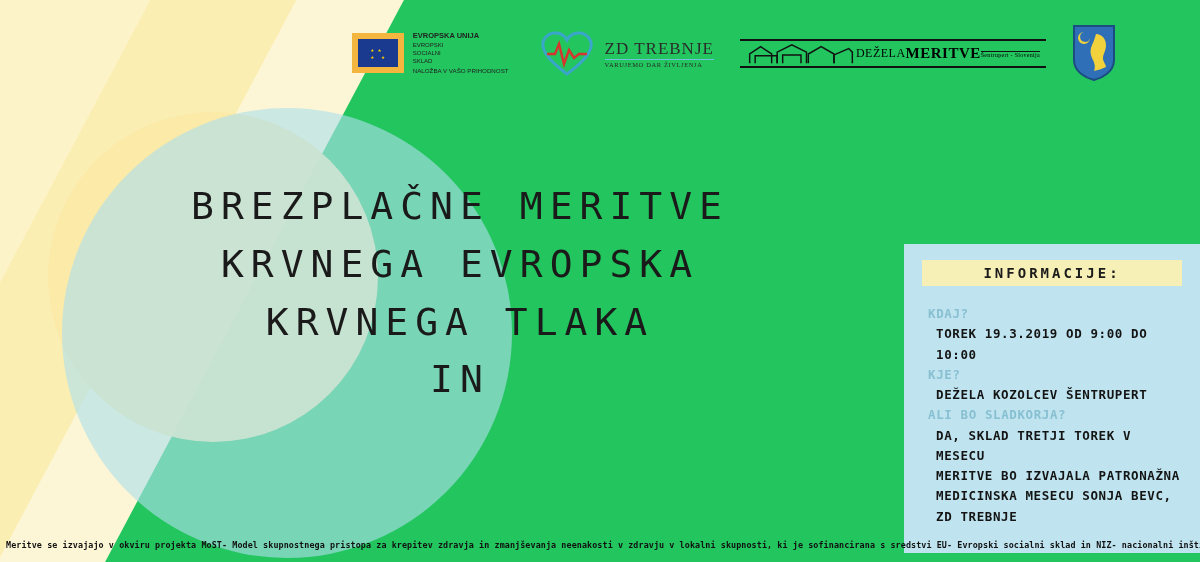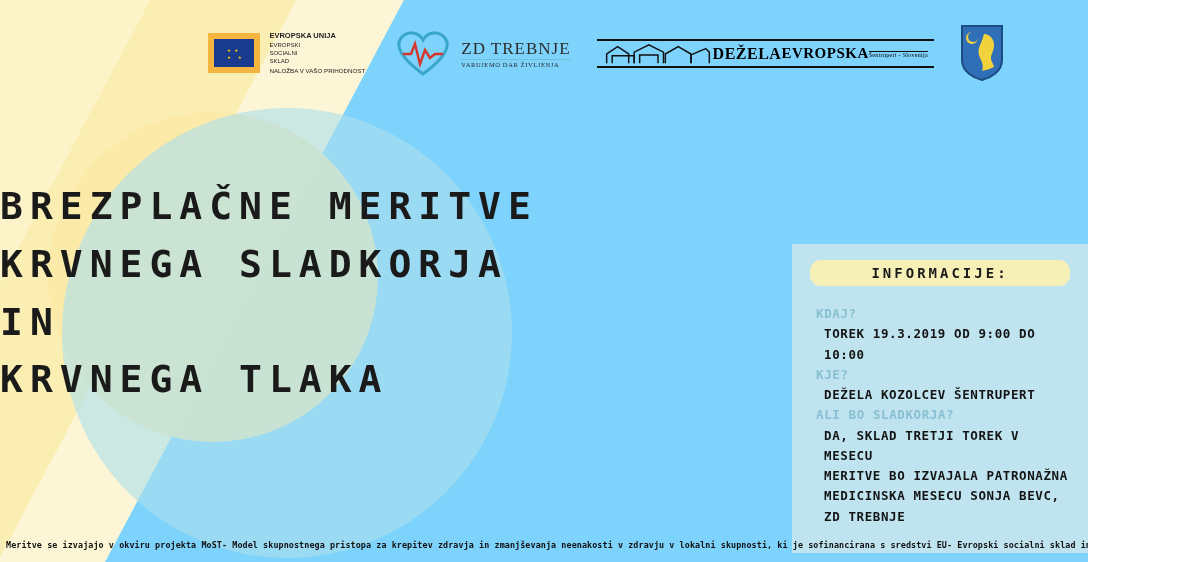--- a/index.html
+++ b/index.html
@@ -5,23 +5,23 @@
   html, body {
     margin: 0;
     padding: 0;
     background: #ffffff;
   }
   body {
     font-family: "DejaVu Sans Mono", monospace;
   }
   #poster {
     position: relative;
-    width: 1088px;
+    width: 1200px;
     height: 562px;
-    background: #7dd3fc;
+    background: #22c55e;
     overflow: hidden;
   }
 
   
   .bg-layer { position: absolute; inset: 0; overflow: hidden; }
 
   .band-yellow-1 {
     position: absolute;
     left: -140px; top: -190px;
     width: 300px; height: 900px;
@@ -106,36 +106,36 @@
   .zd-txt .small { font-size: 6.5px; letter-spacing: .6px; border-top: 1px solid #6fc0d8; padding-top: 1px; }
 
   .kozolcev-logo {
     border-top: 2px solid #111;
     border-bottom: 2px solid #111;
     padding: 2px 6px 1px 6px;
     text-align: center;
     font-family: "Liberation Serif", serif;
   }
   .kozolcev-logo .roofs { height: 22px; display: block; }
-  .kozolcev-logo .l1 { font-size: 16px; font-weight: bold; letter-spacing: .5px; }
+  .kozolcev-logo .l1 { font-size: 12px; font-weight: normal; letter-spacing: .5px; }
   .kozolcev-logo .l2 { font-size: 15px; font-weight: bold; letter-spacing: .5px; }
   .kozolcev-logo .l3 { font-size: 6px; letter-spacing: .3px; border-top: 1px solid #111; margin-top: 1px; }
 
   .coat { width: 44px; height: 58px; }
 
   
   .headline {
     position: absolute;
     left: 0; right: 0;
     top: 178px;
-    text-align: left;
+    text-align: center;
     z-index: 4;
     color: #1a1a1a;
     font-family: "DejaVu Sans Mono", monospace;
-    font-weight: bold;
+    font-weight: normal;
     font-size: 38px;
     letter-spacing: 7px;
     line-height: 1.52;
     padding-right: 280px;
   }
   .headline .line { display: block; white-space: nowrap; }
 
   
   .info-panel {
     position: absolute;
@@ -147,21 +147,20 @@
   }
   .info-title {
     background: #f7f0b6;
     color: #1b1b1b;
     font-weight: bold;
     font-size: 14px;
     letter-spacing: 3px;
     text-align: center;
     padding: 5px 0 5px 0;
     margin: 0 18px 18px 18px;
-    border-radius: 11px;
   }
   .info-body {
     padding-left: 24px;
     padding-right: 16px;
     font-size: 12.5px;
     line-height: 1.62;
     letter-spacing: .6px;
     font-weight: bold;
   }
   .q { color: #88c0d2; }
@@ -225,36 +224,36 @@
         <g fill="none" stroke="#111" stroke-width="1.6">
           <path d="M4 22 L4 12 L16 4 L28 12 L28 22"></path>
           <path d="M10 22 L10 14 L34 14 L34 22"></path>
           <path d="M34 22 L34 10 L50 2 L66 10 L66 22"></path>
           <path d="M40 22 L40 13 L60 13 L60 22"></path>
           <path d="M68 22 L68 12 L82 4 L96 12 L96 22"></path>
           <path d="M96 22 L96 13 L112 6 L116 10 L116 22"></path>
         </g>
       </svg>
       <div class="l1">DEŽELA</div>
-      <div class="l2">EVROPSKA</div>
+      <div class="l2">MERITVE</div>
       <div class="l3">Šentrupert - Slovenija</div>
     </div>
 
     <svg class="coat" viewBox="0 0 44 58">
       <path d="M2 2 H42 V36 C42 48, 30 54, 22 56 C14 54, 2 48, 2 36 Z" fill="#2e6fb7" stroke="#1b4c82" stroke-width="2"></path>
       <path d="M12 8 a6 6 0 1 0 6 6 a5 5 0 1 1 -6 -6 Z" fill="#f2d23c"></path>
       <path d="M24 10 c6 0 10 5 10 11 c0 6 -3 9 -3 13 c0 4 3 6 3 9 c-4 2 -8 3 -12 4 c2 -5 0 -9 -2 -13 c-2 -4 -2 -9 0 -13 c2 -4 3 -8 4 -11 Z" fill="#f2d23c"></path>
     </svg>
   </div>
 
   <div class="headline">
     <span class="line">BREZPLAČNE MERITVE</span>
-    <span class="line">KRVNEGA SLADKORJA</span>
+    <span class="line">KRVNEGA EVROPSKA</span>
+    <span class="line">KRVNEGA TLAKA</span>
     <span class="line">IN</span>
-    <span class="line">KRVNEGA TLAKA</span>
   </div>
 
   <div class="info-panel">
     <div class="info-title">INFORMACIJE:</div>
     <div class="info-body">
       <div class="q">KDAJ?</div>
       <div class="a">TOREK 19.3.2019 OD 9:00 DO 10:00</div>
       <div class="q">KJE?</div>
       <div class="a">DEŽELA KOZOLCEV ŠENTRUPERT</div>
       <div class="q">ALI BO SLADKORJA?</div>

